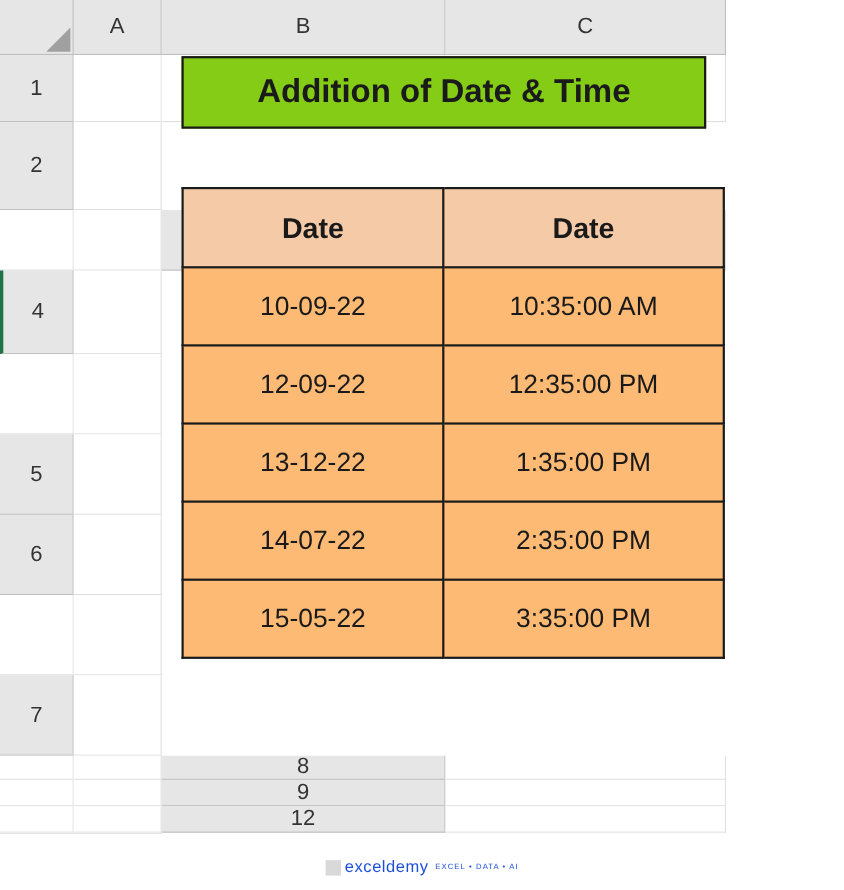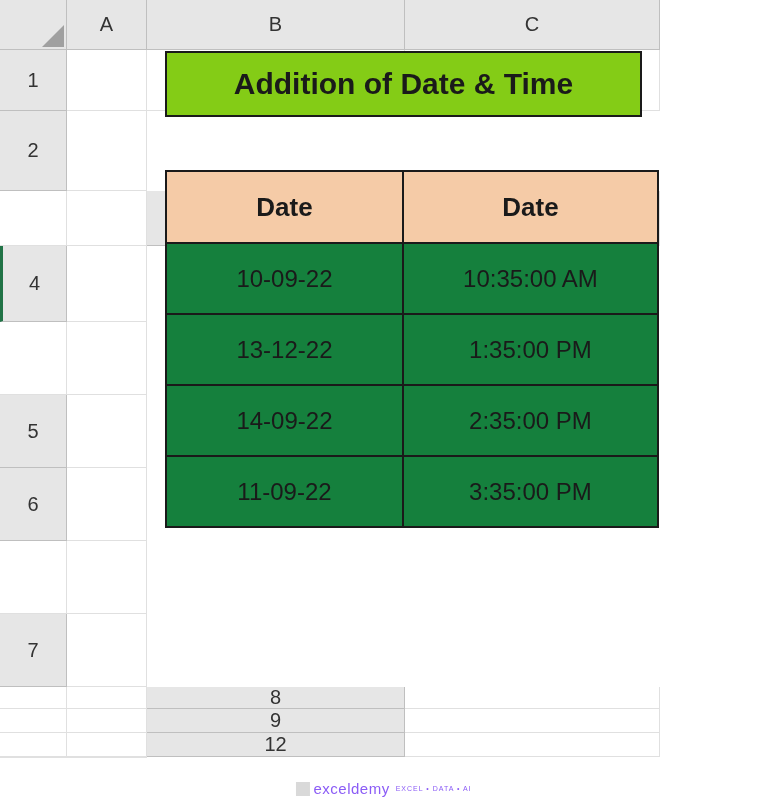--- a/index.html
+++ b/index.html
@@ -96,38 +96,38 @@
       background: #f5cba7;
       border: 2px solid #1a1a1a;
       font-size: 26px;
       font-weight: 700;
       color: #1a1a1a;
       height: 72px;
       text-align: center;
     }
     .data-table td {
       border: 2px solid #1a1a1a;
-      background: #15803d;
+      background: #fdba74;
       font-size: 24px;
       color: #1a1a1a;
       text-align: center;
       height: 71px;
     }
     .data-table th:first-child, .data-table td:first-child {
       width: 238px;
     }
     .data-table th:last-child, .data-table td:last-child {
       width: 256px;
     }
     .watermark {
       position: absolute;
       bottom: 12px;
       left: 50%;
       transform: translateX(-50%);
-      color: #8b5cf6;
+      color: #1d4ed8;
       font-size: 15px;
       font-weight: 400;
       letter-spacing: 0.5px;
       z-index: 10;
       display: flex;
       align-items: center;
       gap: 4px;
       text-align: right;
     }
     .watermark .wm-icon {
@@ -181,29 +181,33 @@
           <th>Date</th>
           <th>Date</th>
         </tr>
       </thead>
       <tbody>
         <tr>
           <td>10-09-22</td>
           <td>10:35:00 AM</td>
         </tr>
         <tr>
+          <td>12-09-22</td>
+          <td>12:35:00 PM</td>
+        </tr>
+        <tr>
           <td>13-12-22</td>
           <td>1:35:00 PM</td>
         </tr>
         <tr>
-          <td>14-09-22</td>
+          <td>14-07-22</td>
           <td>2:35:00 PM</td>
         </tr>
         <tr>
-          <td>11-09-22</td>
+          <td>15-05-22</td>
           <td>3:35:00 PM</td>
         </tr>
       </tbody>
     </table>
   </div>
 
   <div class="row-header">6</div>
   <div class="cell"></div>
   <div class="cell"></div>
   <div class="cell"></div>

